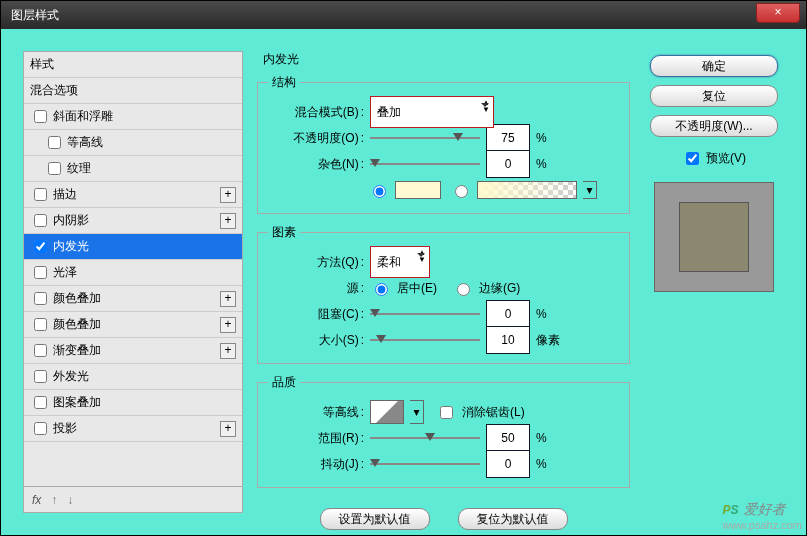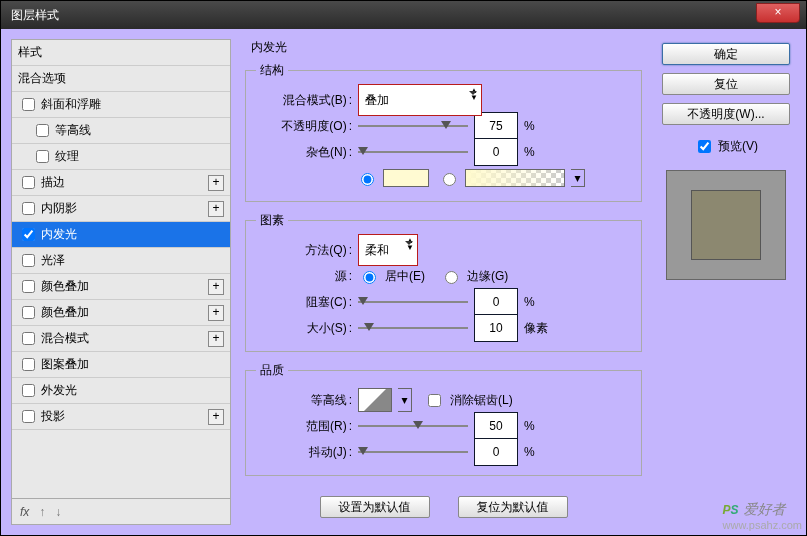--- a/index.html
+++ b/index.html
@@ -1,34 +1,34 @@
 <!DOCTYPE html>
 <html><head>
 <meta charset="utf-8">
 <style>
 * { box-sizing: border-box; font-family: "Microsoft YaHei", SimSun, Arial, sans-serif; font-size: 12px; }
 body { margin: 0; background: #fff; }
 .window { width: 807px; height: 536px; border: 1px solid #000; position: relative; background: #e8e8e8; }
 .titlebar { height: 28px; background: linear-gradient(#4a4a4a, #2a2a2a); color: #fff; display: flex; align-items: center; padding: 0 4px; position: relative; }
 .titlebar .title { padding-left: 6px; }
 .close-btn { position: absolute; right: 6px; top: 2px; width: 44px; height: 20px; background: linear-gradient(#e06060,#c83030); border: 1px solid #8a2020; border-radius: 0 0 4px 4px; color:#fff; text-align:center; line-height:16px; cursor:pointer; }
-.content { position: absolute; top: 28px; left: 0; right: 0; bottom: 0; background: #c4b5fd; padding: 10px; display: flex; }
+.content { position: absolute; top: 28px; left: 0; right: 0; bottom: 0; background: #5eead4; padding: 22px; display: flex; }
 .left-panel { width: 220px; border: 1px solid #aaa; background: #e8e8e8; display:flex; flex-direction:column; }
 .left-list { flex:1; overflow:auto; }
 .left-item { display:flex; align-items:center; height:26px; border-bottom:1px solid #ccc; padding:0 6px; position:relative; }
 .left-item.header { font-weight:normal; }
 .left-item.selected { background:#1a73e8; color:#fff; }
 .left-item input[type=checkbox]{ margin-right:6px; }
 .left-item .indent { width:14px; }
 .left-item .plus { position:absolute; right:6px; width:16px; height:16px; border:1px solid #888; background:#f0f0f0; text-align:center; line-height:13px; font-size:12px; cursor:pointer; }
 .left-footer { height:26px; border-top:1px solid #aaa; display:flex; align-items:center; padding:0 8px; gap:10px; font-style:italic; color:#555;}
 .left-footer .arrow{ color:#777; cursor:pointer; }
 .mid-panel { flex:1; padding: 0 14px; }
 .right-panel { width: 140px; display:flex; flex-direction:column; align-items:center; gap:8px; padding-top:4px;}
-.btn { width: 128px; height: 22px; border:1px solid #888; background:linear-gradient(#fff,#ddd); border-radius:2px; cursor:pointer; }
+.btn { width: 128px; height: 22px; border:1px solid #888; background:linear-gradient(#fff,#ddd); border-radius:10px; cursor:pointer; }
 .btn.primary { border:1px solid #3a6ea5; box-shadow:0 0 2px #3a6ea5; }
 .preview-chk { display:flex; align-items:center; gap:4px; margin-top:4px;}
 .preview-box { width:120px; height:110px; border:1px solid #666; background:#999; margin-top:6px; display:flex; align-items:center; justify-content:center;}
 .preview-inner { width:70px; height:70px; background:#8c8870; border:1px solid #555;}
 fieldset { border:1px solid #aaa; margin:6px 0 10px 0; padding:8px 10px 10px 10px; }
 legend { padding:0 4px; }
 .section-label{ padding-left:6px; margin-bottom:2px;}
 .row { display:flex; align-items:center; height:26px; gap:6px; }
 .row .label { width:96px; text-align:right; }
 .row .label:after { content:":"; margin-left:2px;}
@@ -111,30 +111,30 @@
             <span>颜色叠加</span>
             <span class="plus">+</span>
           </div>
           <div class="left-item">
             <input type="checkbox" style="">
             <span>颜色叠加</span>
             <span class="plus">+</span>
           </div>
           <div class="left-item">
             <input type="checkbox" style="">
-            <span>混合模式</span>
-            <span class="plus">+</span>
+            <span>渐变叠加</span>
+            <span class="plus">+</span>
+          </div>
+          <div class="left-item">
+            <input type="checkbox" style="">
+            <span>外发光</span>
           </div>
           <div class="left-item">
             <input type="checkbox" style="">
             <span>图案叠加</span>
-          </div>
-          <div class="left-item">
-            <input type="checkbox" style="">
-            <span>外发光</span>
           </div>
           <div class="left-item">
             <input type="checkbox" style="">
             <span>投影</span>
             <span class="plus">+</span>
           </div>
         </div>
       <div class="left-footer">
         <span>fx</span>
         <span class="arrow">↑</span>

